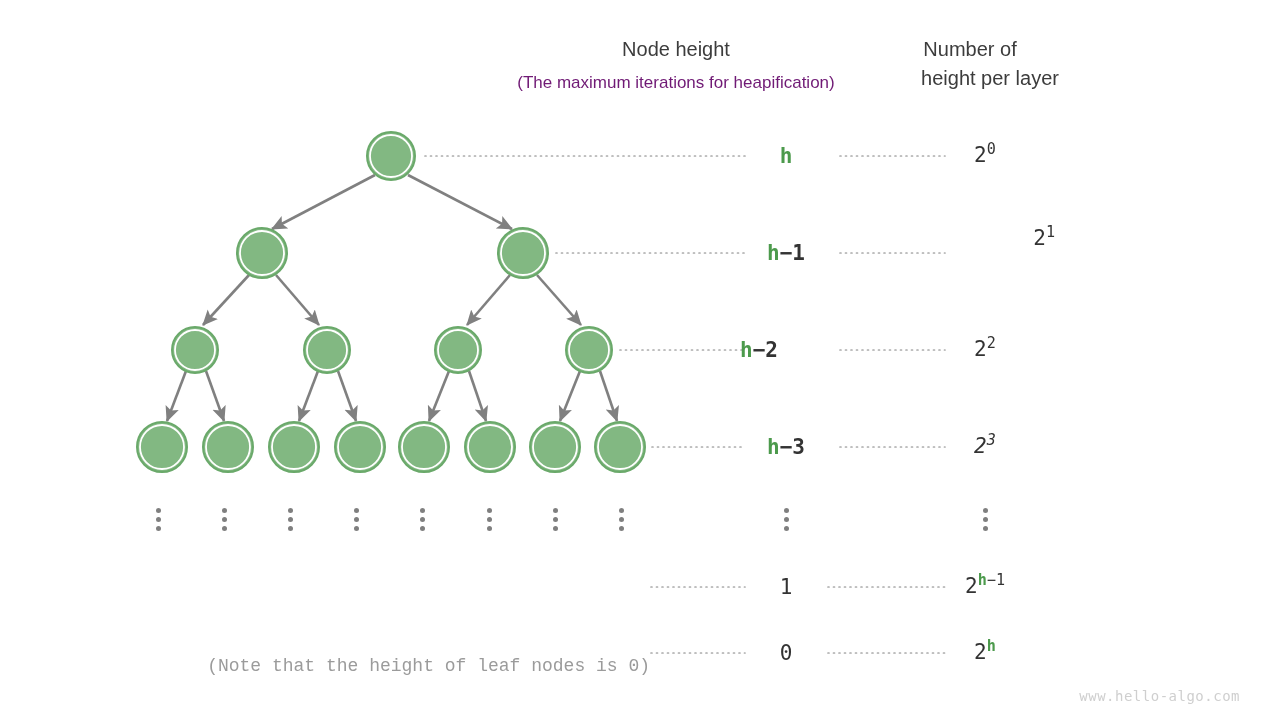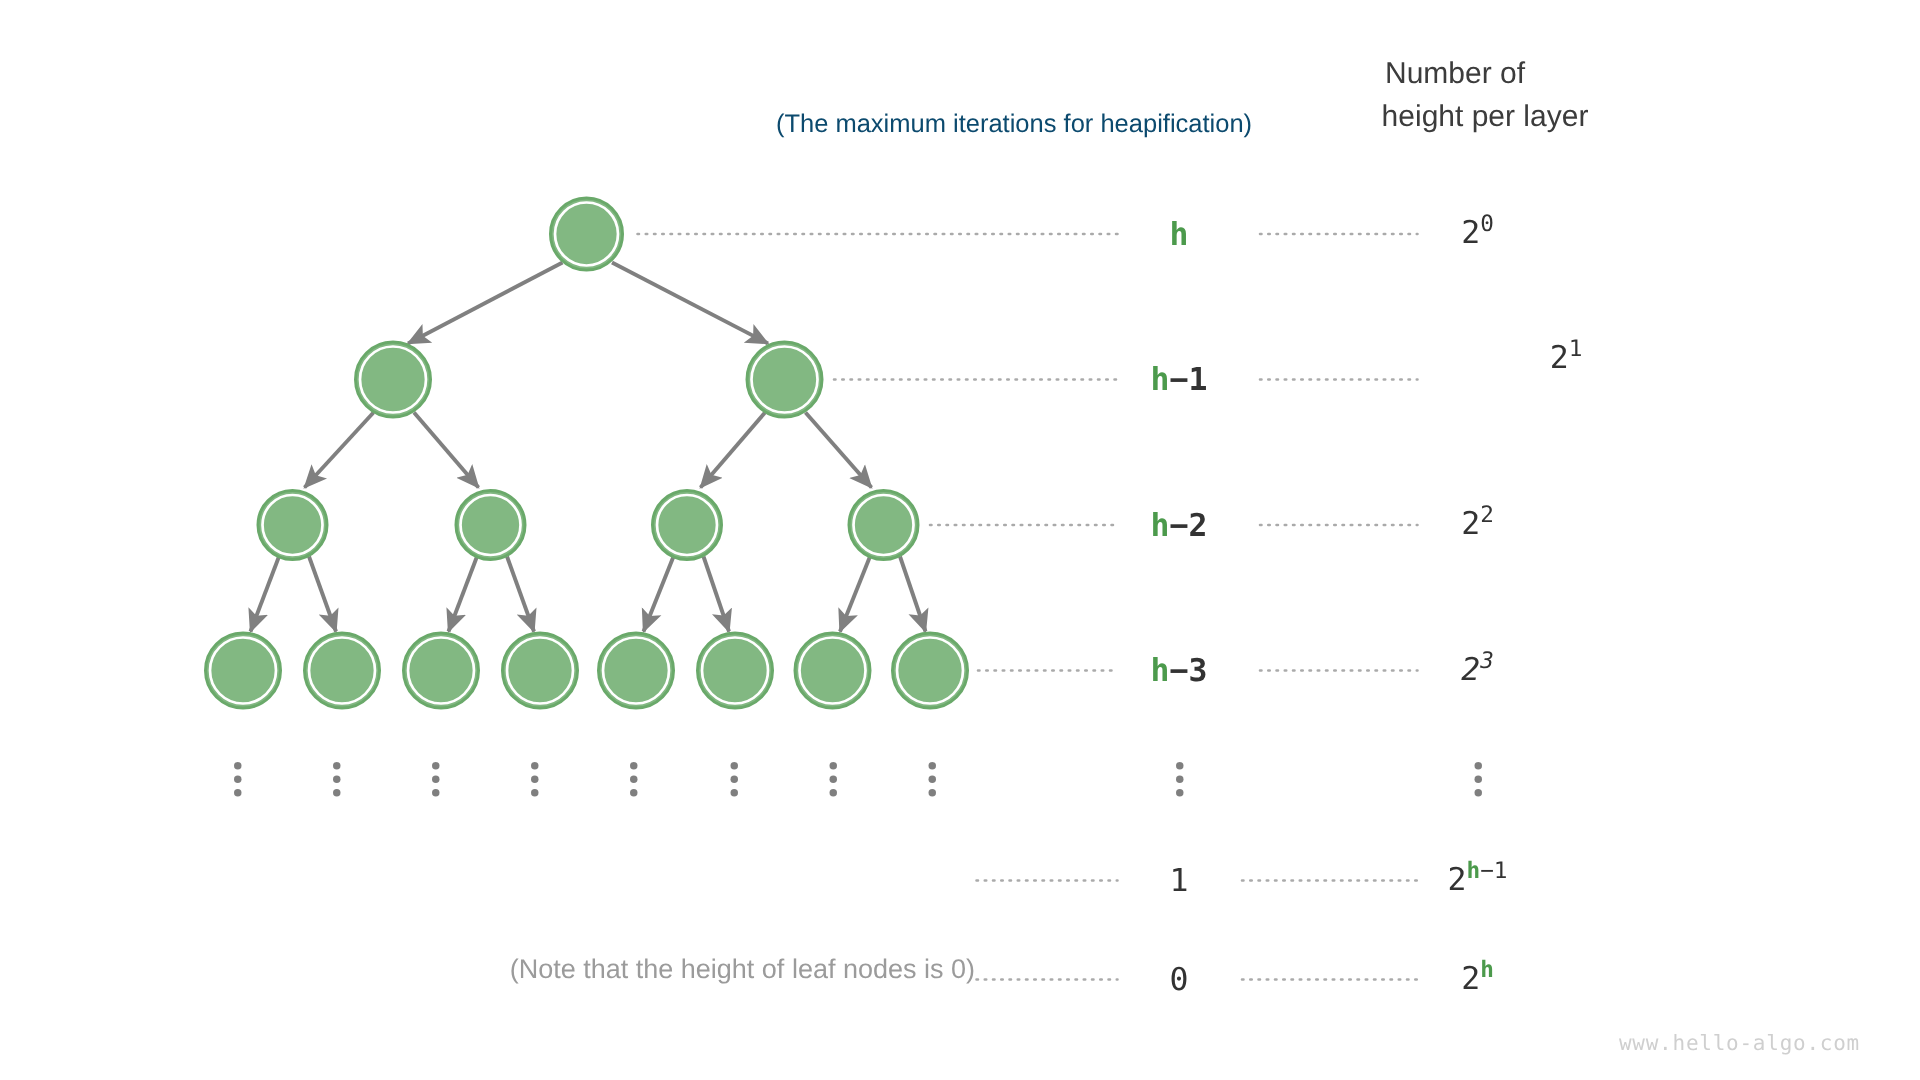--- a/index.html
+++ b/index.html
@@ -33,21 +33,21 @@
     position: absolute;
     text-align: center;
     color: #3c3c3c;
     font-size: 20px;
     line-height: 26px;
     white-space: nowrap;
   }
   .col-sub {
     position: absolute;
     text-align: center;
-    color: #0c4a6e;
+    color: #701a75;
     font-size: 17px;
     line-height: 22px;
     white-space: nowrap;
   }
   #height-title { left: 476px; top: 36px; width: 400px; }
   #height-sub   { left: 446px; top: 72px; width: 460px; }
   #count-title  { left: 860px; top: 36px; width: 220px; }
   #count-sub    { left: 880px; top: 65px; width: 220px; }
 
   
@@ -109,26 +109,27 @@
     border-radius: 50%;
     background: #7f7f7f;
     margin: 4px auto 0 auto;
   }
   .vdots span:first-child { margin-top: 0; }
 
   
   #leaf-note {
     position: absolute;
     left: 110px;
-    top: 636px;
+    top: 656px;
     width: 540px;
     text-align: right;
     color: #9b9b9b;
     font-size: 18px;
     white-space: nowrap;
+    font-family: Liberation Mono, monospace;
   }
 
   
   #watermark {
     position: absolute;
     right: 40px;
     bottom: 16px;
     color: #cfcfcf;
     font-family: "DejaVu Sans Mono", "Liberation Mono", monospace;
     font-size: 14px;
@@ -245,31 +246,32 @@
 
       <line x1="840" y1="156" x2="945" y2="156"></line>
       <line x1="840" y1="253" x2="945" y2="253"></line>
       <line x1="840" y1="350" x2="945" y2="350"></line>
       <line x1="840" y1="447" x2="945" y2="447"></line>
       <line x1="828" y1="587" x2="945" y2="587"></line>
       <line x1="828" y1="653" x2="945" y2="653"></line>
     </g>
   </svg>
 
+  <div class="col-title" id="height-title">Node height</div>
   <div class="col-sub" id="height-sub">(The maximum iterations for heapification)</div>
   <div class="col-title" id="count-title">Number of</div>
   <div class="col-title" id="count-sub">height per layer</div>
 
   <div class="height-val" style="left:726px; top:144px;">
     <span class="hsym">h</span><span class="plain"></span>
   </div>
   <div class="height-val" style="left:726px; top:241px;">
     <span class="hsym">h</span><span class="plain">−1</span>
   </div>
-  <div class="height-val" style="left:726px; top:338px;">
+  <div class="height-val" style="left:699px; top:338px;">
     <span class="hsym">h</span><span class="plain">−2</span>
   </div>
   <div class="height-val" style="left:726px; top:435px;">
     <span class="hsym">h</span><span class="plain">−3</span>
   </div>
   <div class="height-num" style="left:726px; top:575px;">1</div>
   <div class="height-num" style="left:726px; top:641px;">0</div>
 
   <div class="count-val" style="left:915px; top:143px;">
     <span>2</span><sup><span class="hsym"></span><span class="plain">0</span></sup>

